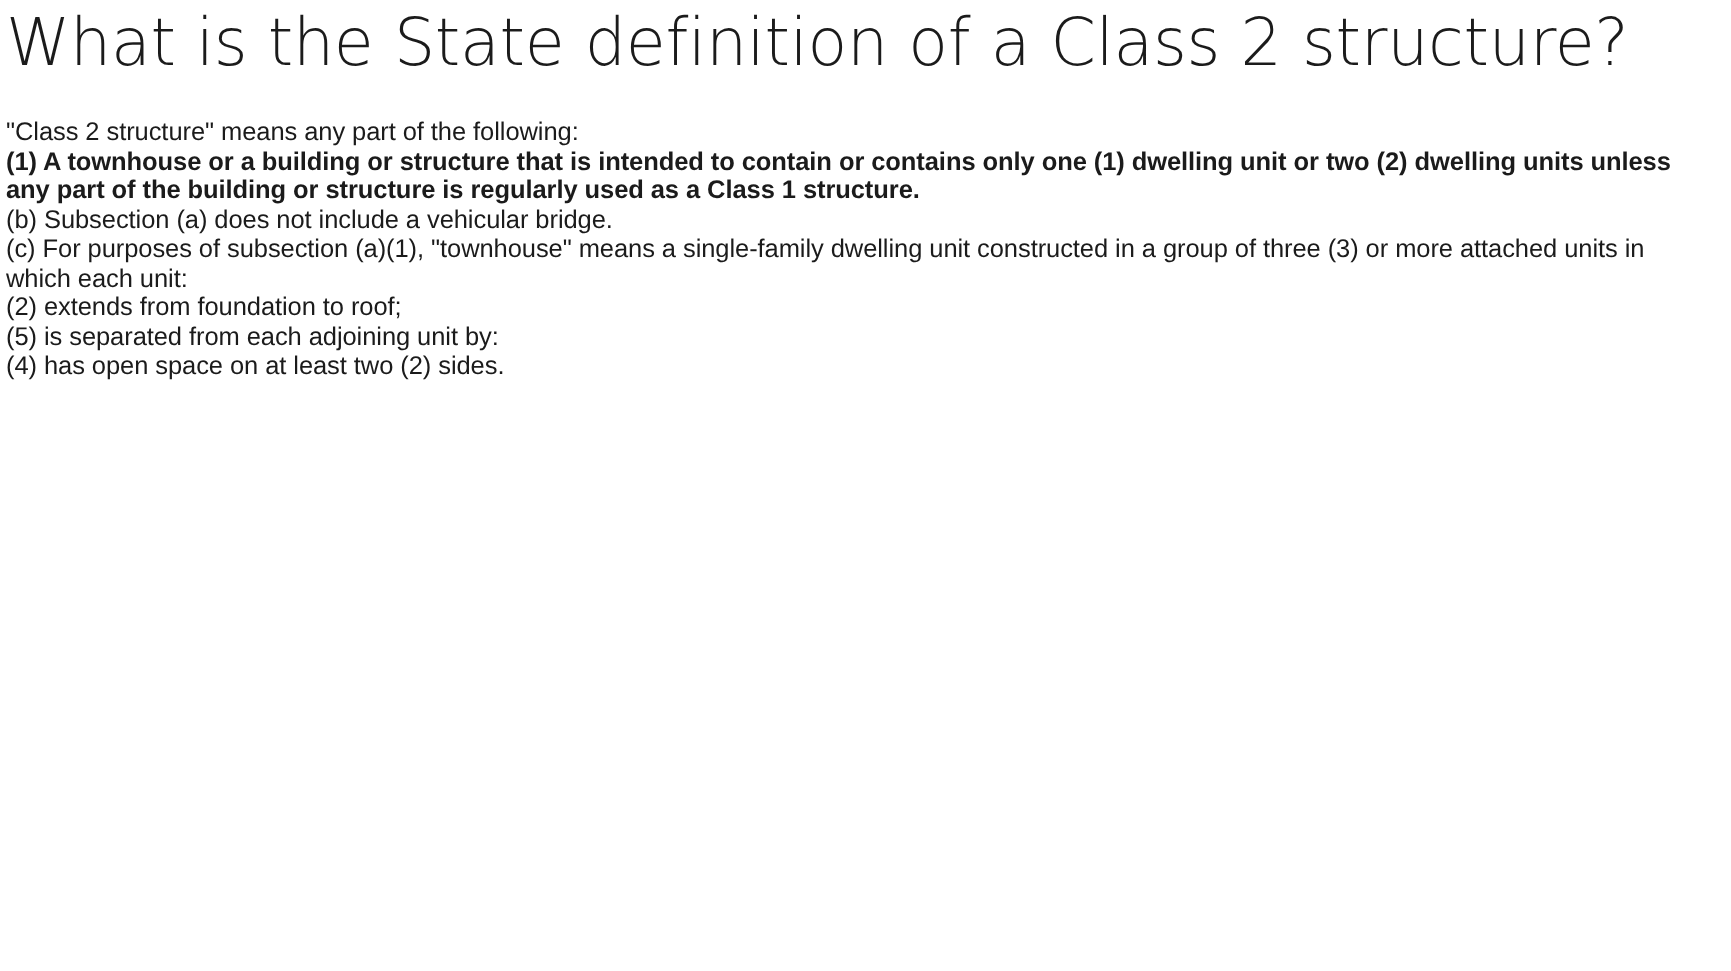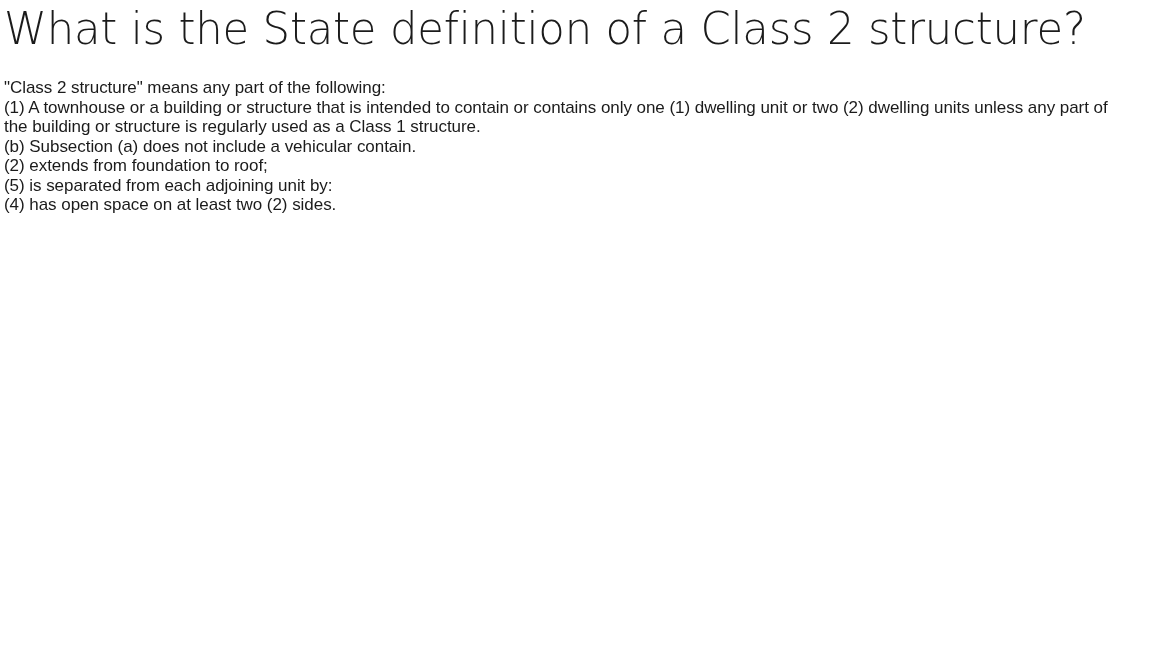--- a/index.html
+++ b/index.html
@@ -55,41 +55,42 @@
     line-height: 19.5px;
     color: #1b1b1b;
     letter-spacing: -0.05px;
   }
 
   
   .gap-std   { margin-top: 18px; }
   .gap-wide  { margin-top: 25px; }
   .gap-tight { margin-top: 16px; }
 
-  .para.w-narrow { max-width: 1112px; }
+  .para.w-narrow { max-width: 1112px; font-weight: bold; }
   .para.w-mid    { max-width: 1145px; }
   .para.w-wideish{ max-width: 1140px; }
   .para.w-last   { max-width: 1110px; }
 </style>
 </head>
 <body>
 
 <div id="page">
 
   <h1 class="page-title">What is the State definition of a Class 2 structure?</h1>
 
   <div class="body-block">
 
     <p class="para gap-tight">"Class 2 structure" means any part of the following:</p>
 
     <p class="para w-narrow gap-std">(1) A townhouse or a building or structure that is intended to contain or contains only one (1) dwelling unit or two (2) dwelling units unless any part of the building or structure is regularly used as a Class 1 structure.</p>
 
 
-    <p class="para gap-wide">(b) Subsection (a) does not include a vehicular contain.</p>
+    <p class="para gap-wide">(b) Subsection (a) does not include a vehicular bridge.</p>
 
+    <p class="para w-wideish gap-std">(c) For purposes of subsection (a)(1), "townhouse" means a single-family dwelling unit constructed in a group of three (3) or more attached units in which each unit:</p>
 
     <p class="para gap-std">(2) extends from foundation to roof;</p>
 
 
     <p class="para gap-std">(5) is separated from each adjoining unit by:</p>
 
 
 
     <p class="para gap-std">(4) has open space on at least two (2) sides.</p>
 

